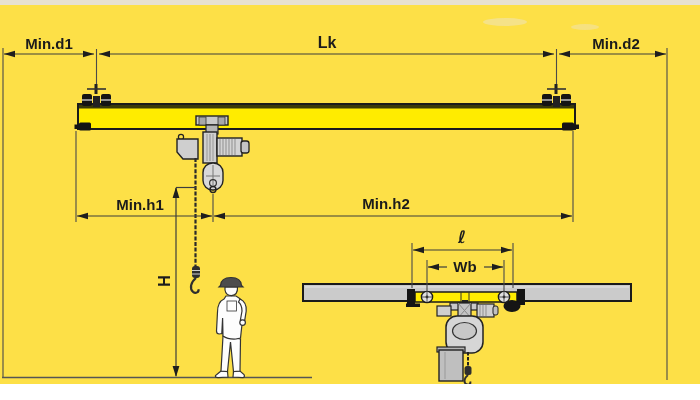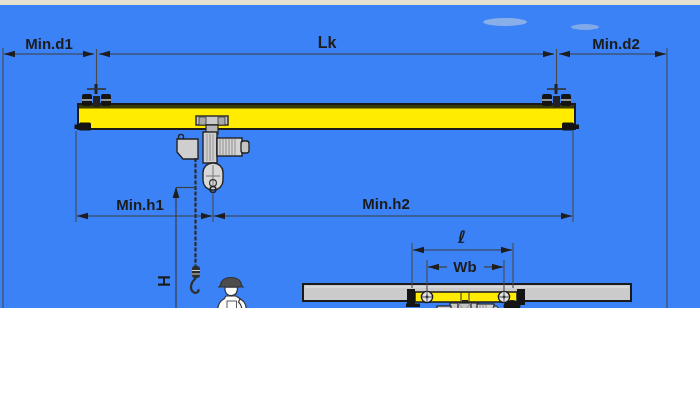--- a/index.html
+++ b/index.html
@@ -1,19 +1,19 @@
 <!DOCTYPE html>
 <html><head>
 <meta charset="utf-8">
 <style>
   html,body{margin:0;padding:0;background:#ffffff;}
   .stage{
     position:relative;
-    width:700px;height:308px;
-    background:#3b82f6;
+    width:700px;height:384px;
+    background:#fde047;
     overflow:hidden;
     font-family:"Liberation Sans",sans-serif;
   }
   svg{position:absolute;left:0;top:0;}
   .dim-line{stroke:#3c3c3c;stroke-width:1.2;fill:none;}
   .ext-line{stroke:#4a4a4a;stroke-width:1.1;fill:none;}
   .arrow{fill:#1e1e1e;stroke:none;}
   .dim-label{font-family:"Liberation Sans",sans-serif;font-size:15px;font-weight:700;fill:#1c1c1c;text-anchor:middle;}
   .dim-label-lg{font-family:"Liberation Sans",sans-serif;font-size:16px;font-weight:700;fill:#1c1c1c;text-anchor:middle;}
   .script-label{font-family:"DejaVu Sans",sans-serif;font-size:17px;font-style:italic;font-weight:700;fill:#1c1c1c;text-anchor:middle;}

